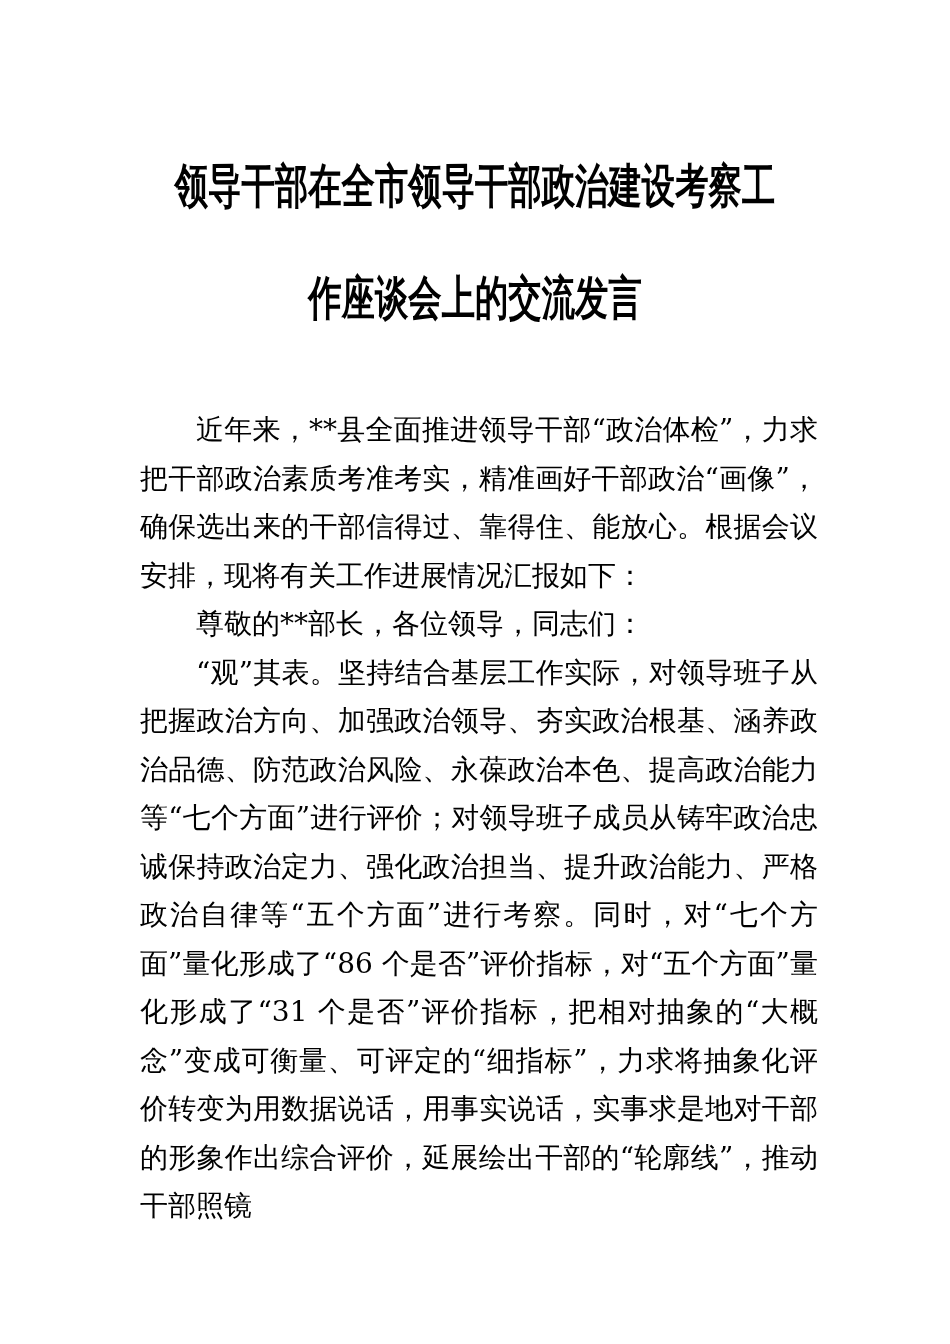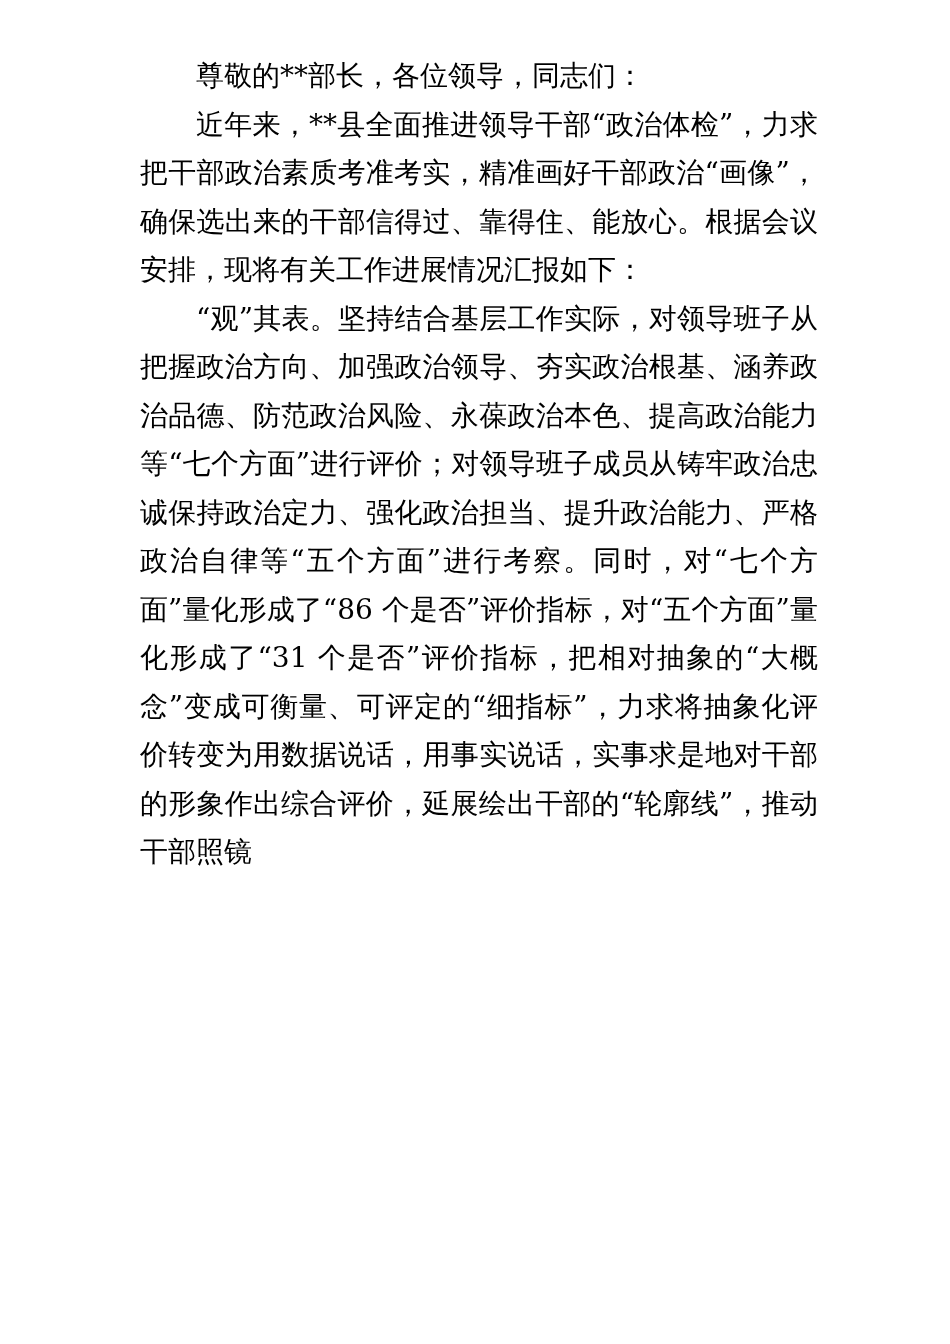--- a/index.html
+++ b/index.html
@@ -46,20 +46,24 @@
     margin: 0;
     padding: 0;
     text-indent: 2em;
   }
 </style>
 </head>
 <body>
 
 <div class="page">
 
+  <h1 class="doc-title">
+    <span class="title-line">领导干部在全市领导干部政治建设考察工</span>
+    <span class="title-line">作座谈会上的交流发言</span>
+  </h1>
 
   <div class="doc-body">
+    <p class="para">近年来，**县全面推进领导干部“政治体检”，力求把干部政治素质考准考实，精准画好干部政治“画像”，确保选出来的干部信得过、靠得住、能放心。根据会议安排，现将有关工作进展情况汇报如下：</p>
     <p class="para">尊敬的**部长，各位领导，同志们：</p>
-    <p class="para">近年来，**县全面推进领导干部“政治体检”，力求把干部政治素质考准考实，精准画好干部政治“画像”，确保选出来的干部信得过、靠得住、能放心。根据会议安排，现将有关工作进展情况汇报如下：</p>
     <p class="para">“观”其表。坚持结合基层工作实际，对领导班子从把握政治方向、加强政治领导、夯实政治根基、涵养政治品德、防范政治风险、永葆政治本色、提高政治能力等“七个方面”进行评价；对领导班子成员从铸牢政治忠诚保持政治定力、强化政治担当、提升政治能力、严格政治自律等“五个方面”进行考察。同时，对“七个方面”量化形成了“86 个是否”评价指标，对“五个方面”量化形成了“31 个是否”评价指标，把相对抽象的“大概念”变成可衡量、可评定的“细指标”，力求将抽象化评价转变为用数据说话，用事实说话，实事求是地对干部的形象作出综合评价，延展绘出干部的“轮廓线”，推动干部照镜</p>
   </div>
 
 </div>
 
 </body></html>

